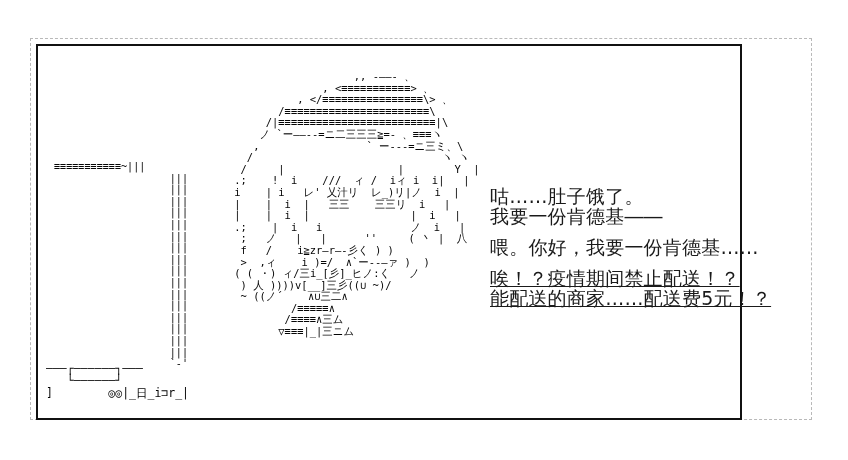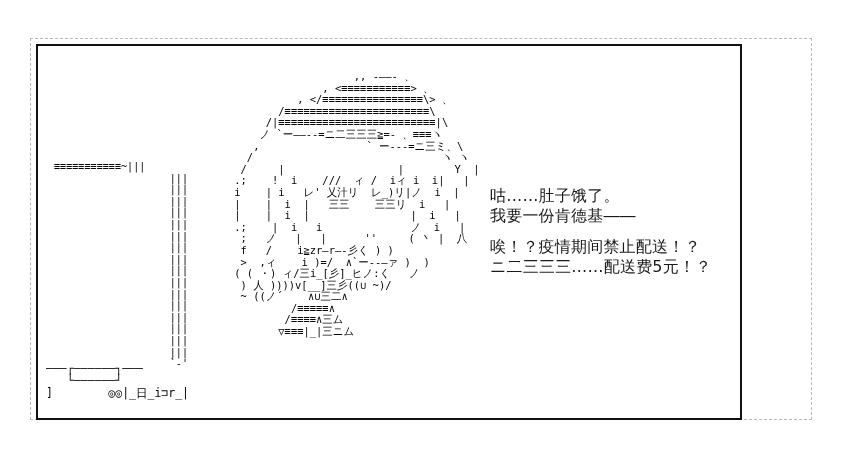--- a/index.html
+++ b/index.html
@@ -92,28 +92,28 @@
   }
 
   
   #dialogue {
     position: absolute;
     left: 490px;
     top: 186px;
     width: 250px;
     color: #1a1a1a;
     font-family: "DejaVu Sans", sans-serif;
-    font-size: 16px;
+    font-size: 19px;
     line-height: 20px;
     letter-spacing: 0.2px;
   }
   #dialogue .para {
     margin: 0 0 11px 0;
   }
-  #dialogue .para:last-child { margin-bottom: 4px; }
+  #dialogue .para:last-child { margin-bottom: 4px; text-decoration: underline; }
   #dialogue .line { display: block; white-space: pre; }
 </style>
 </head>
 <body>
 
 <div id="stage">
 
   <div id="outer-frame"></div>
 
   <div id="inner-frame"></div>
@@ -166,21 +166,24 @@
    └――――――┘
 ]        ◎◎|_日_i⊐r_|</pre>
 
   <div id="dialogue">
 
     <div class="para">
       <span class="line">咕……肚子饿了。</span>
       <span class="line">我要一份肯德基――</span>
     </div>
 
+    <div class="para">
+      <span class="line">喂。你好，我要一份肯德基……</span>
+    </div>
 
     <div class="para">
       <span class="line">唉！？疫情期间禁止配送！？</span>
-      <span class="line">ニ二三三三……配送费5元！？</span>
+      <span class="line">能配送的商家……配送费5元！？</span>
     </div>
 
   </div>
 
 </div>
 
 </body></html>

